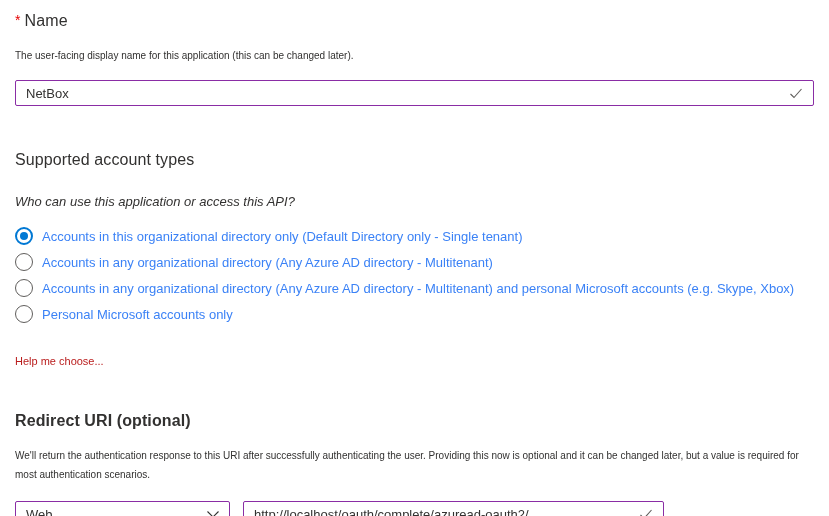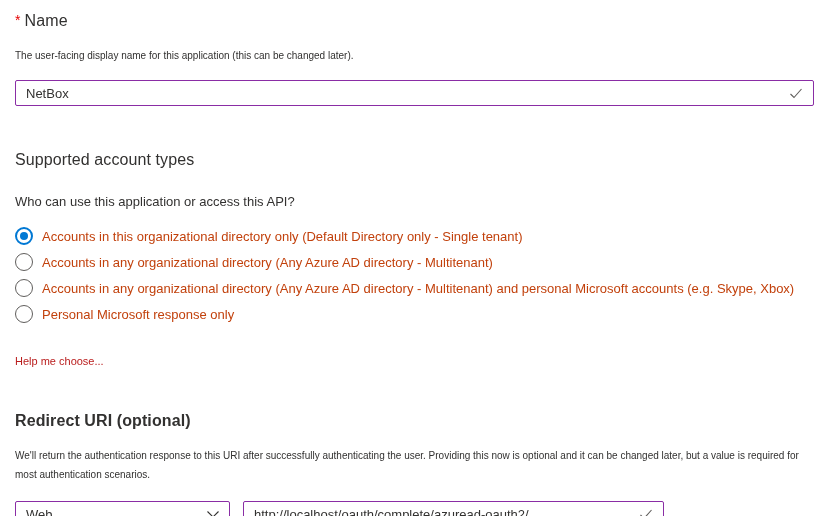--- a/index.html
+++ b/index.html
@@ -53,21 +53,21 @@
   }
   .field-check {
     flex: 0 0 auto;
     width: 16px; height: 16px;
     margin-right: 9px;
     display: block;
   }
 
   
   .accounts-title { margin-top: 45px; }
-  .question { margin-top: 23px; font-size: 13px; }
+  .question { margin-top: 23px; font-size: 13px; font-style: italic; }
 
   .radio-group { margin-top: 12px; }
   .radio-row {
     display: flex;
     align-items: center;
     height: 26px;
     cursor: pointer;
   }
   .radio {
     flex: 0 0 auto;
@@ -83,21 +83,21 @@
   .radio.checked::after {
     content: "";
     position: absolute;
     inset: 3px;
     border-radius: 50%;
     background: #0078d4;
   }
   .radio-label {
     margin-left: 9px;
     font-size: 13px;
-    color: #c2410c;
+    color: #3b82f6;
     white-space: nowrap;
   }
 
   .help-link {
     display: inline-block;
     margin-top: 28px;
     font-size: 11px;
     color: #b91c1c;
     text-decoration: none;
     cursor: pointer;
@@ -167,21 +167,21 @@
     <div class="radio-row">
       <span class="radio"></span>
       <span class="radio-label">Accounts in any organizational directory (Any Azure AD directory - Multitenant)</span>
     </div>
     <div class="radio-row">
       <span class="radio"></span>
       <span class="radio-label">Accounts in any organizational directory (Any Azure AD directory - Multitenant) and personal Microsoft accounts (e.g. Skype, Xbox)</span>
     </div>
     <div class="radio-row">
       <span class="radio"></span>
-      <span class="radio-label">Personal Microsoft response only</span>
+      <span class="radio-label">Personal Microsoft accounts only</span>
     </div>
   </div>
 
   <a class="help-link">Help me choose...</a>
 
   
   <div class="section-title redirect-title">Redirect URI (optional)</div>
   <div class="desc redirect-desc">We'll return the authentication response to this URI after successfully authenticating the user. Providing this now is optional and it can be changed later, but a value is required for most authentication scenarios.</div>
 
   <div class="redirect-controls">

